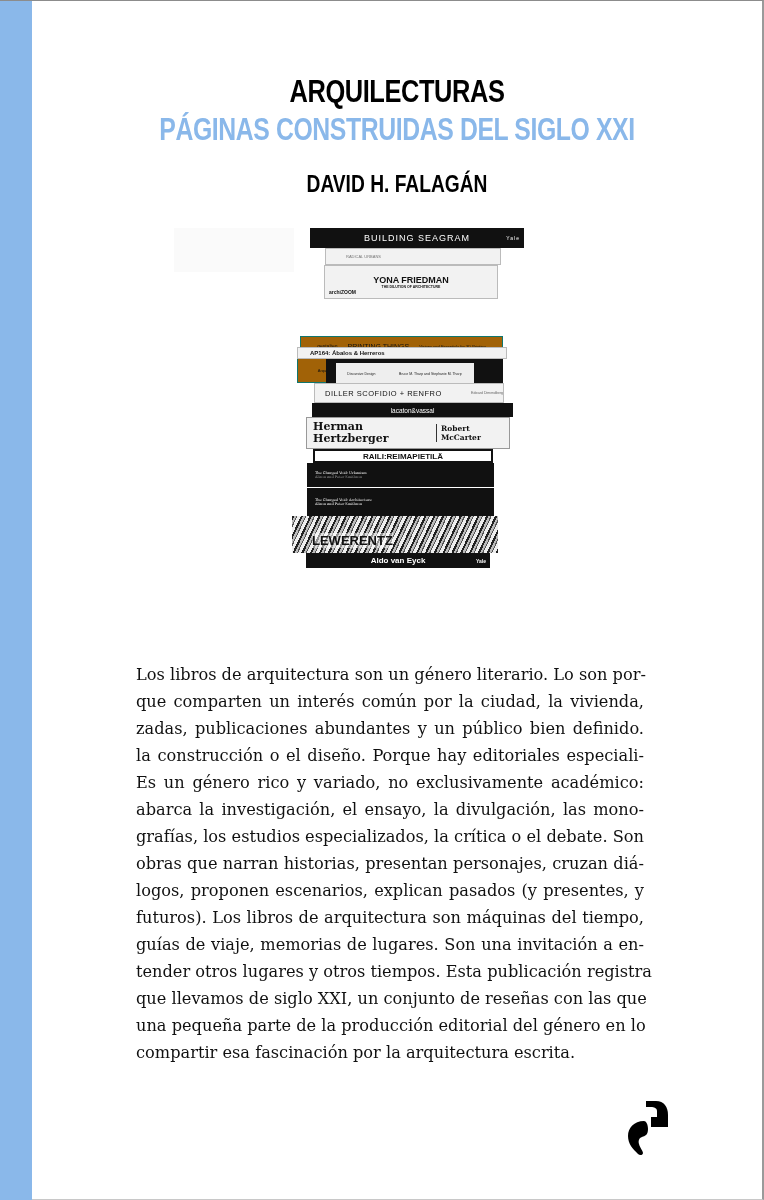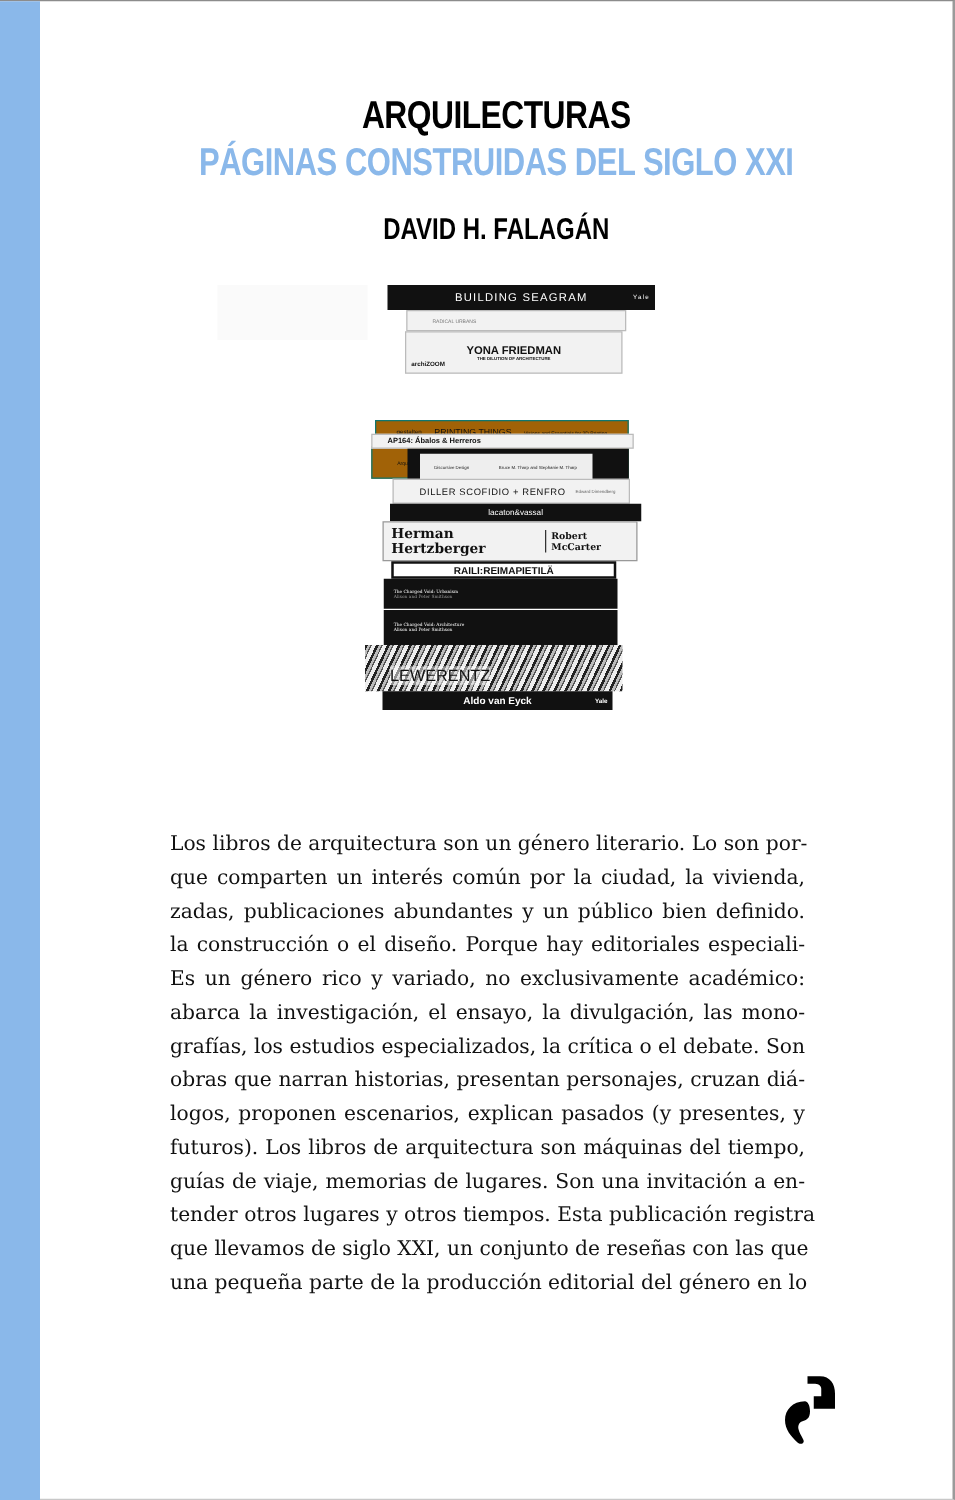--- a/index.html
+++ b/index.html
@@ -73,21 +73,21 @@
     </div>
     <div class="book light" style="left:297px;top:346px;width:210px;height:12px;justify-content:flex-start;padding-left:12px;font-size:6px;font-weight:700;">
       <span>AP164: Ábalos &amp; Herreros</span>
     </div>
     <div class="book dark" style="left:326px;top:358px;width:177px;height:29px;">
       <div style="background:#eee;color:#222;width:138px;height:22px;display:flex;align-items:center;justify-content:space-around;font-size:3.5px;margin-left:-20px;">
         <span>Discursive Design</span>
         <span>Bruce M. Tharp and Stephanie M. Tharp</span>
       </div>
     </div>
-    <div class="book light" style="left:314px;top:382px;width:190px;height:20px;justify-content:center;padding-left:10px;gap:8px;">
+    <div class="book light" style="left:314px;top:382px;width:190px;height:20px;justify-content:space-between;padding-left:10px;gap:8px;">
       <span style="font-size:7.5px;letter-spacing:0.5px;">DILLER SCOFIDIO + RENFRO</span>
       <span style="font-size:3.5px;color:#666;">Edward Dimendberg</span>
     </div>
     <div class="book dark" style="left:312px;top:402px;width:201px;height:14px;font-size:6.5px;">
       <span>lacaton&amp;vassal</span>
     </div>
     <div class="book light" style="left:306px;top:416px;width:204px;height:32px;justify-content:space-between;padding:0 16px 0 6px;font-family:'DejaVu Serif',serif;font-weight:700;border-color:#999;">
       <span style="font-size:11px;white-space:normal;width:100px;line-height:12px;">Herman Hertzberger</span>
       <span style="font-size:7.5px;white-space:normal;width:52px;line-height:9px;border-left:1px solid #333;padding-left:4px;">Robert McCarter</span>
     </div>
@@ -96,21 +96,21 @@
     </div>
     <div class="book dark" style="left:307px;top:462px;width:187px;height:24px;flex-direction:column;align-items:flex-start;padding-left:8px;font-family:'DejaVu Serif',serif;">
       <span style="font-size:3.5px;">The Charged Void: Urbanism</span>
       <span style="font-size:3.5px;color:#999;">Alison and Peter Smithson</span>
     </div>
     <div class="book dark" style="left:307px;top:487px;width:187px;height:28px;flex-direction:column;align-items:flex-start;padding-left:8px;font-family:'DejaVu Serif',serif;">
       <span style="font-size:3.5px;">The Charged Void: Architecture</span>
       <span style="font-size:3.5px;">Alison and Peter Smithson</span>
     </div>
     <div class="book dark tree" style="left:292px;top:515px;width:206px;height:37px;justify-content:flex-start;padding-left:20px;padding-top:12px;">
-      <span style="font-size:13px;color:#111;background:rgba(255,255,255,0.5);">LEWERENTZ</span>
+      <span style="font-size:13px;color:#111;background:rgba(255,255,255,0.5);font-weight:bold;">LEWERENTZ</span>
     </div>
     <div class="book dark" style="left:306px;top:552px;width:184px;height:15px;font-size:8px;font-weight:700;">
       <span>Aldo van Eyck</span>
       <span class="side r">Yale</span>
     </div>
   </div>
 
   <div class="body-text">
     <span class="line">Los libros de arquitectura son un género literario. Lo son por-</span>
     <span class="line">que comparten un interés común por la ciudad, la vivienda,</span>
@@ -119,20 +119,21 @@
     <span class="line">Es un género rico y variado, no exclusivamente académico:</span>
     <span class="line">abarca la investigación, el ensayo, la divulgación, las mono-</span>
     <span class="line">grafías, los estudios especializados, la crítica o el debate. Son</span>
     <span class="line">obras que narran historias, presentan personajes, cruzan diá-</span>
     <span class="line">logos, proponen escenarios, explican pasados (y presentes, y</span>
     <span class="line">futuros). Los libros de arquitectura son máquinas del tiempo,</span>
     <span class="line">guías de viaje, memorias de lugares. Son una invitación a en-</span>
     <span class="line">tender otros lugares y otros tiempos. Esta publicación registra</span>
     <span class="line">que llevamos de siglo XXI, un conjunto de reseñas con las que</span>
     <span class="line">una pequeña parte de la producción editorial del género en lo</span>
+    <span class="line last">compartir esa fascinación por la arquitectura escrita.</span>
   </div>
 
   <div class="logo">
     <svg width="48" height="62" viewBox="0 0 48 62">
       <path d="M24 6 h10 c8 0 12 6 12 14 v12 h-17 v-10 h6 v-6 c0-3-3-4-6-4 h-5 z" fill="#000"></path>
       <path d="M22 26 c-10 0-16 7-16 15 c0 8 5 13 10 18 c2 2 5 1 5-1 c0-2-3-5-4-9 c-1-3 0-6 3-7 c3-1 6-2 6-8 c0-5-2-8-4-8 z" fill="#000"></path>
     </svg>
   </div>
 </div>
 

